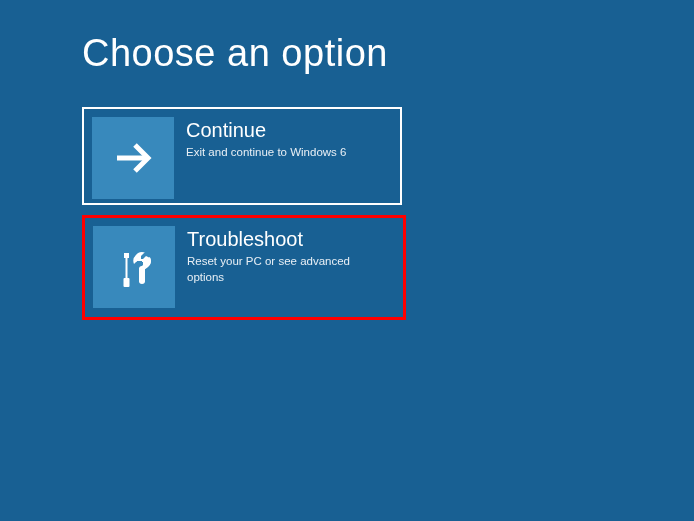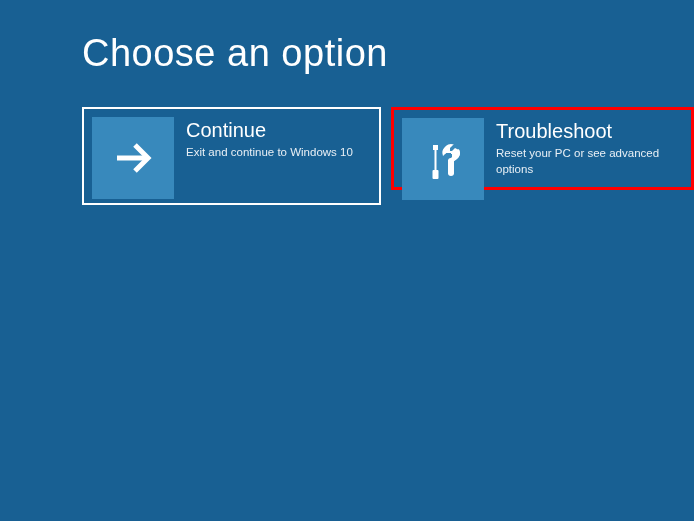--- a/index.html
+++ b/index.html
@@ -19,39 +19,39 @@
     }
     .title {
       color: #ffffff;
       font-size: 38px;
       font-weight: 300;
       letter-spacing: 0.5px;
       margin-bottom: 32px;
     }
     .options {
       display: flex;
-      flex-direction: row;
+      flex-direction: column;
       gap: 10px;
     }
     .option-tile {
       width: 320px;
       height: 98px;
       display: flex;
       align-items: flex-start;
       padding: 8px;
       cursor: pointer;
       position: relative;
     }
     .option-tile.outlined {
       border: 2px solid #ffffff;
     }
     .option-tile.highlighted {
       border: 3px solid #ff0000;
       width: 324px;
-      height: 83px;
+      height: 105px;
     }
     .icon-box {
       width: 82px;
       height: 82px;
       background: #3889bc;
       display: flex;
       align-items: center;
       justify-content: center;
       flex-shrink: 0;
     }
@@ -87,21 +87,21 @@
       <div class="icon-box">
         <svg width="44" height="44" viewBox="0 0 44 44">
           <g stroke="#ffffff" stroke-width="5" fill="none" stroke-linecap="butt">
             <line x1="6" y1="22" x2="36" y2="22"></line>
             <polyline points="24,9 37,22 24,35" stroke-linejoin="miter"></polyline>
           </g>
         </svg>
       </div>
       <div class="tile-text">
         <div class="tile-title">Continue</div>
-        <div class="tile-desc">Exit and continue to Windows 10</div>
+        <div class="tile-desc">Exit and continue to Windows 6</div>
       </div>
     </div>
 
     <div class="option-tile highlighted">
       <div class="icon-box">
         <svg width="48" height="48" viewBox="0 0 48 48">
           <g fill="#ffffff">
 
             <rect x="14" y="10" width="5" height="5"></rect>
             <rect x="15.5" y="15" width="2" height="20"></rect>

